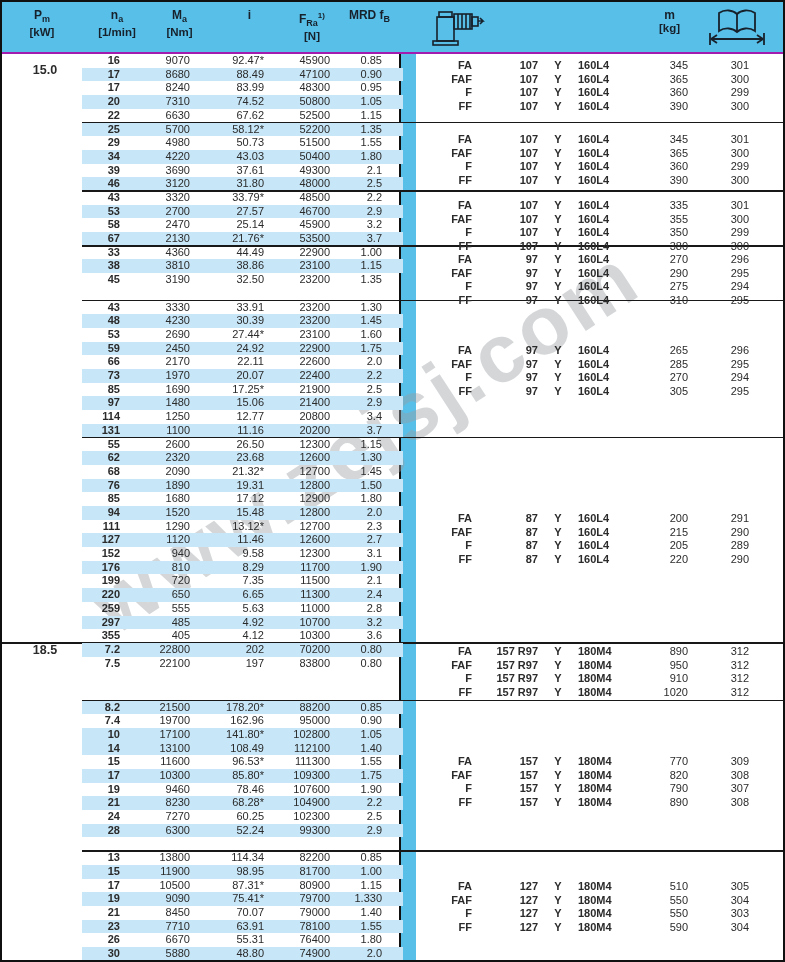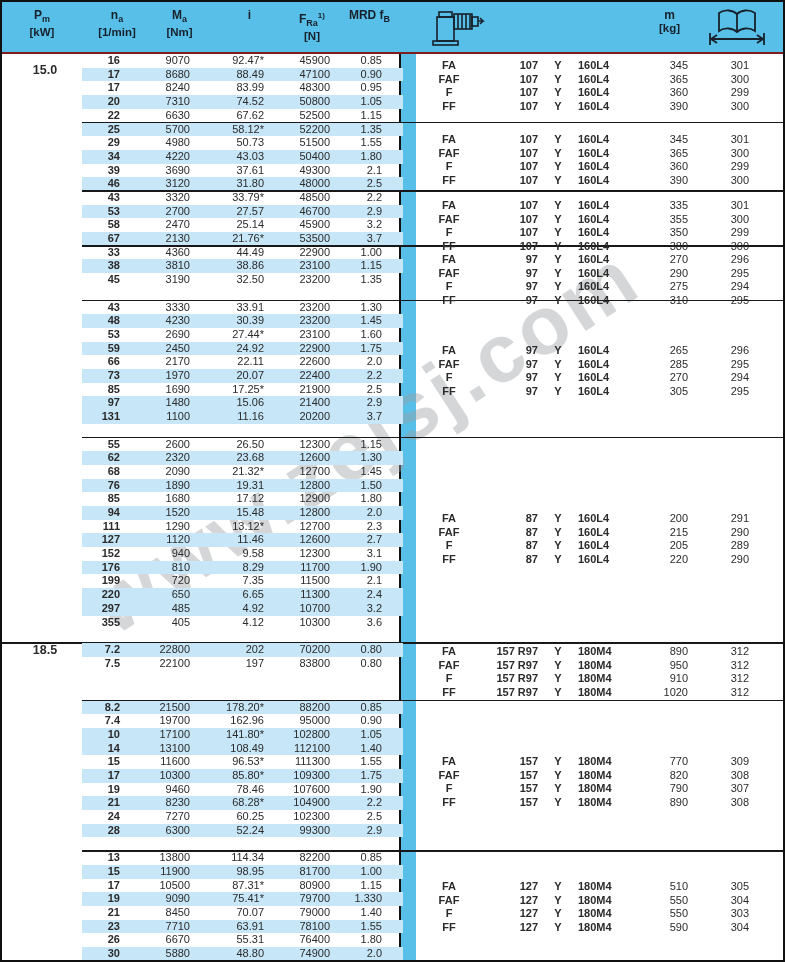--- a/index.html
+++ b/index.html
@@ -1,21 +1,21 @@
 <!DOCTYPE html>
 <html style="--hdr-blue: #58bfe8; --stripe-blue: #c7e6f7;"><head>
 <meta charset="utf-8">
 <style>
   html,body{margin:0;padding:0;background:#ffffff;}
   .sheet{position:relative;width:785px;height:962px;box-sizing:border-box;
     border:2px solid #101010;background:#fff;overflow:hidden;
     font-family:"Liberation Sans",sans-serif;color:#2b2b2b;}
   
   .thead{position:relative;height:50px;background:var(--hdr-blue,#58bfe8);
-    border-bottom:2px solid #7f1d1d;}
+    border-bottom:2px solid #a21caf;}
   .hcell{position:absolute;top:7px;text-align:center;font-weight:bold;
     font-size:12px;line-height:13px;color:#17212b;}
   .hcell sub{font-size:9px;}
   .hcell sup{font-size:8px;vertical-align:super;}
   .hunit{display:block;font-size:11.5px;font-weight:bold;}
   .hicon{position:absolute;top:3px;text-align:center;}
   
   .tbody{position:absolute;top:52px;left:0;right:0;bottom:0;}
   .band{position:absolute;left:399px;top:0;width:15px;height:100%;
     background:var(--hdr-blue,#58bfe8);}
@@ -28,21 +28,21 @@
   .cell{display:block;text-align:right;white-space:nowrap;}
   .c-na{width:38px;font-weight:bold;}
   .c-ma{width:70px;}
   .c-i{width:74px;}
   .c-fra{width:66px;}
   .c-fb{width:52px;}
   .hr{position:absolute;left:80px;right:0;height:1.6px;background:#181818;}
   .hr.full{left:0;height:2px;}
   .rgroup{position:absolute;left:414px;width:364px;padding-left:10px;box-sizing:border-box;}
   .rgrow{display:flex;height:13.7px;line-height:13.8px;font-size:11px;}
-  .rg0{width:46px;font-weight:bold;text-align:center;}
+  .rg0{width:46px;font-weight:bold;text-align:right;}
   .rg1{width:66px;font-weight:bold;text-align:right;}
   .rg2{width:40px;font-weight:bold;text-align:center;}
   .rg3{width:62px;font-weight:bold;text-align:left;}
   .rg4{width:48px;text-align:right;}
   .rg5{width:61px;text-align:right;}
   .watermark{position:absolute;left:98px;top:512px;transform:rotate(-33deg);
     transform-origin:0 50%;font-size:82px;font-weight:bold;letter-spacing:4px;
     color:#9aa0a4;opacity:.42;white-space:nowrap;pointer-events:none;}
   svg{display:block;margin:0 auto;}
 </style>
@@ -289,20 +289,27 @@
           <div class="cell c-fra">21900</div>
           <div class="cell c-fb">2.5</div>
         </div>
         <div class="row striped">
           <div class="cell c-na">97</div>
           <div class="cell c-ma">1480</div>
           <div class="cell c-i">15.06</div>
           <div class="cell c-fra">21400</div>
           <div class="cell c-fb">2.9</div>
         </div>
+        <div class="row">
+          <div class="cell c-na">114</div>
+          <div class="cell c-ma">1250</div>
+          <div class="cell c-i">12.77</div>
+          <div class="cell c-fra">20800</div>
+          <div class="cell c-fb">3.4</div>
+        </div>
         <div class="row striped">
           <div class="cell c-na">131</div>
           <div class="cell c-ma">1100</div>
           <div class="cell c-i">11.16</div>
           <div class="cell c-fra">20200</div>
           <div class="cell c-fb">3.7</div>
         </div>
       </div>
       <div class="hr" style="top: 382.8px;"></div>
       <div class="seg" style="top: 383.6px;">
@@ -383,20 +390,27 @@
           <div class="cell c-fra">11500</div>
           <div class="cell c-fb">2.1</div>
         </div>
         <div class="row striped">
           <div class="cell c-na">220</div>
           <div class="cell c-ma">650</div>
           <div class="cell c-i">6.65</div>
           <div class="cell c-fra">11300</div>
           <div class="cell c-fb">2.4</div>
         </div>
+        <div class="row">
+          <div class="cell c-na">259</div>
+          <div class="cell c-ma">555</div>
+          <div class="cell c-i">5.63</div>
+          <div class="cell c-fra">11000</div>
+          <div class="cell c-fb">2.8</div>
+        </div>
         <div class="row striped">
           <div class="cell c-na">297</div>
           <div class="cell c-ma">485</div>
           <div class="cell c-i">4.92</div>
           <div class="cell c-fra">10700</div>
           <div class="cell c-fb">3.2</div>
         </div>
         <div class="row">
           <div class="cell c-na">355</div>
           <div class="cell c-ma">405</div>

